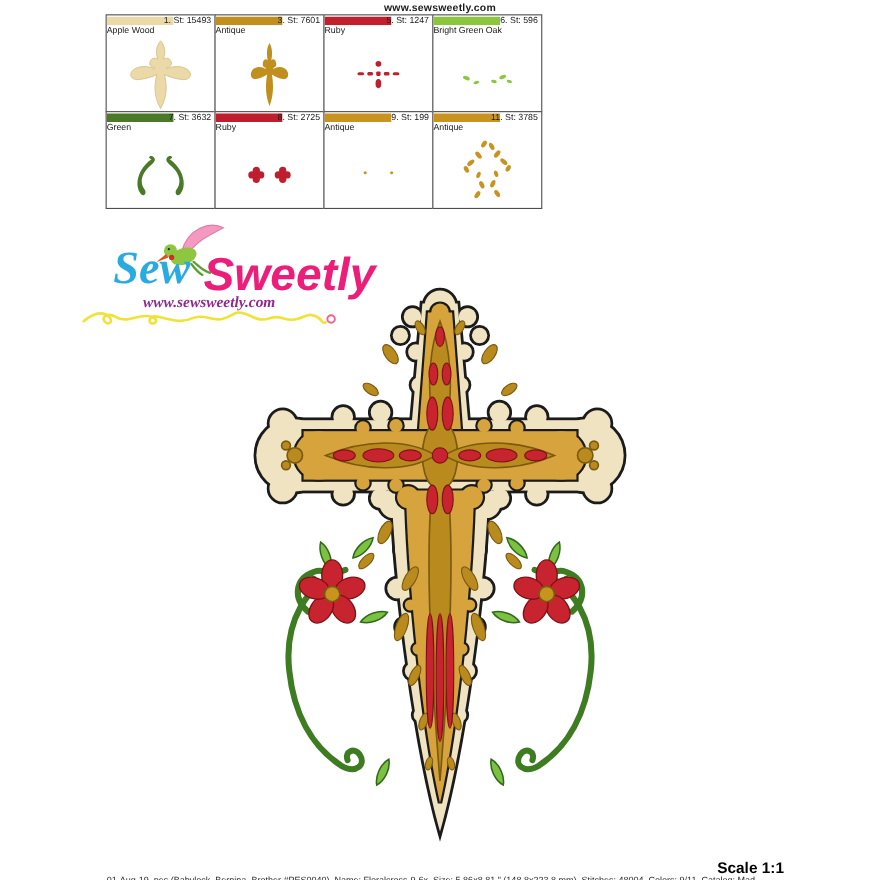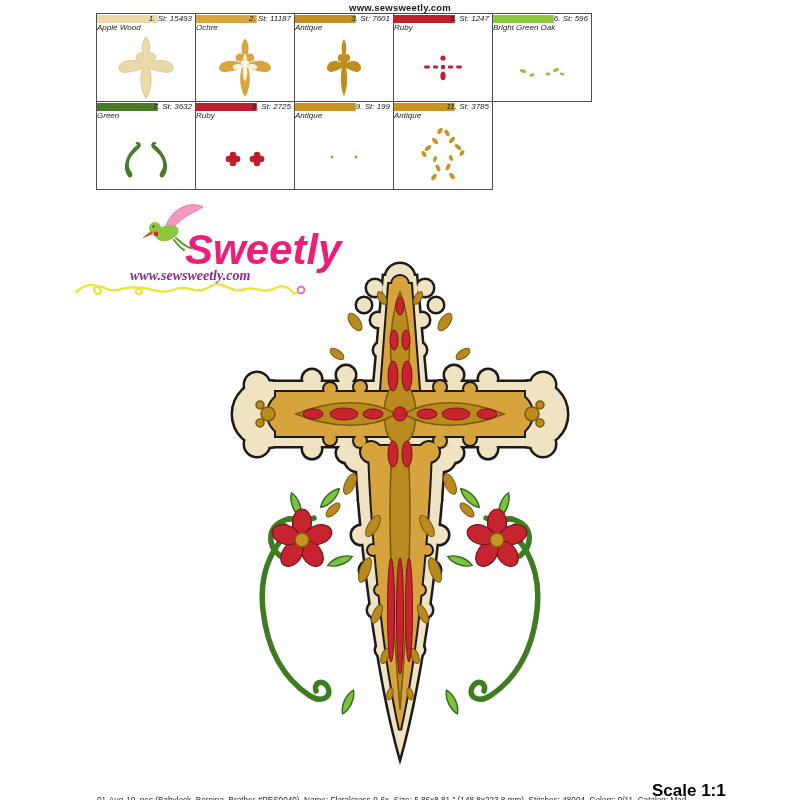--- a/index.html
+++ b/index.html
@@ -2,21 +2,21 @@
 <html><head>
 <meta charset="utf-8">
 <style>
   html,body{margin:0;padding:0;background:#ffffff;}
   #page{position:relative;width:800px;height:800px;background:#fff;overflow:hidden;
         font-family:"Liberation Sans",sans-serif;color:#1a1a1a;}
   .site-url{position:absolute;top:2px;left:0;width:100%;text-align:center;
             font-size:9.5px;font-weight:bold;letter-spacing:.2px;}
   
   .thread-table{position:absolute;left:96px;top:13px;}
-  .t-row{display:flex;font-style:italic;}
+  .t-row{display:flex;}
   .t-row.second{margin-top:-1px;}
   .t-cell{position:relative;width:100px;height:89px;border:1px solid #4d4d4d;
           background:#fff;box-sizing:border-box;}
   .t-cell + .t-cell{margin-left:-1px;}
   .t-head{position:relative;height:18px;}
   .swatch{position:absolute;left:0;top:1px;width:62%;height:8px;}
   .t-label{position:absolute;right:3px;top:0;font-size:8px;white-space:nowrap;}
   .t-name{position:absolute;left:0;top:8.5px;width:100%;text-align:left;font-size:8px;white-space:nowrap;}
   .t-prev{position:absolute;left:0;top:20px;width:100%;height:66px;
           display:flex;align-items:center;justify-content:center;}
@@ -27,21 +27,21 @@
   .logo-sweetly{position:absolute;left:125px;top:28px;font-family:Liberation Sans, sans-serif;
             font-style:italic;font-size:42px;font-weight:bold;}
   .logo-url{position:absolute;left:70px;top:70px;font-family:"Liberation Serif",serif;
             font-style:italic;font-size:14px;font-weight:bold;}
   .logo-bird{position:absolute;left:83px;top:3px;}
   .logo-squiggle{position:absolute;left:14px;top:82px;}
   
   .cross-art{position:absolute;left:230px;top:258px;}
   
   .footer-info{position:absolute;left:97px;top:796px;font-size:8.2px;color:#2b2b2b;white-space:nowrap;}
-  .footer-scale{position:absolute;left:652px;top:781px;font-size:17px;font-weight:bold;color:#000;}
+  .footer-scale{position:absolute;left:652px;top:781px;font-size:14px;font-weight:bold;color:#000;}
 </style>
 </head>
 <body>
 
 <div id="page">
 
   <svg width="0" height="0" style="position:absolute" aria-hidden="true">
     <defs>
       <path id="mini-cross" d="M0,-34 C-5,-28 -5,-22 -3,-15 C-6,-17 -10,-16 -11,-12 C-12,-9 -10,-7 -7,-7 L-6,-5 C-14,-9 -26,-8 -30,-2 C-33,3 -28,7 -22,6 C-14,5 -8,3 -4,1 C-6,10 -8,22 0,36 C8,22 6,10 4,1 C8,3 14,5 22,6 C28,7 33,3 30,-2 C26,-8 14,-9 6,-5 L7,-7 C10,-7 12,-9 11,-12 C10,-16 6,-17 3,-15 C5,-22 5,-28 0,-34 Z"></path>
       <path id="leafP" d="M0,-13 C5,-6 5,6 0,13 C-5,6 -5,-6 0,-13 Z"></path>
@@ -64,37 +64,20 @@
         </div>
         <div class="t-prev">
           <svg width="96" height="64" viewBox="-48 -32 96 64">
             <g stroke="#d8c490" stroke-width="1" fill="#EBD9A8">
               <use href="#mini-cross" transform="translate(0,0) scale(0.88)"></use>
             </g>
           </svg>
         </div>
       </div>
 
-      <div class="t-cell">
-        <div class="t-head">
-          <svg class="swatch">
-              <rect width="100%" height="100%" fill="#D9A53E"></rect>
-            </svg>
-          <span class="t-label">2. St: 11187</span>
-          <span class="t-name">Ochre</span>
-        </div>
-        <div class="t-prev">
-          <svg width="96" height="64" viewBox="-48 -32 96 64">
-            <g fill="#D9A53E">
-              <use href="#mini-cross" transform="scale(0.84)"></use>
-            </g>
-            <use href="#mini-cross" transform="scale(0.4)" fill="#ffffff" opacity="0.85"></use>
-          </svg>
-        </div>
-      </div>
 
       <div class="t-cell">
         <div class="t-head">
           <svg class="swatch">
               <rect width="100%" height="100%" fill="#C08F1D"></rect>
             </svg>
           <span class="t-label">3. St: 7601</span>
           <span class="t-name">Antique</span>
         </div>
         <div class="t-prev">
@@ -258,20 +241,21 @@
   <div class="logo">
     <svg class="logo-bird" width="70" height="50" viewBox="0 0 70 50">
       <path d="M22,28 C28,6 48,0 60,6 C48,13 34,18 27,32 Z" stroke="#e878ab" stroke-width="1" fill="#F49AC1"></path>
       <ellipse cx="24" cy="32" rx="12" ry="7.5" transform="rotate(-18 24 32)" fill="#8DC63F"></ellipse>
       <circle cx="12" cy="27" r="6" fill="#8DC63F"></circle>
       <circle cx="10.5" cy="25.5" r="1" fill="#222"></circle>
       <path d="M8,30 L-2,38 L10,33 Z" fill="#e0501e"></path>
       <circle cx="13" cy="33" r="2.4" fill="#d42b2b"></circle>
       <path d="M33,37 C38,41 42,46 48,47 M31,39 C34,43 37,47 41,49" stroke="#5a9e2f" stroke-width="2" fill="none" stroke-linecap="round"></path>
     </svg>
+    <span class="logo-sew" style="color:#29ABE2" color="#29ABE2">Sew</span>
     <span class="logo-sweetly" style="color:#EC1E79">Sweetly</span>
     <span class="logo-url" style="color:#92278F">www.sewsweetly.com</span>
     <svg class="logo-squiggle" width="232" height="18" viewBox="0 0 232 18">
       <path d="M2,12 C14,2 22,4 26,9 C29,13 24,16 21,12 C18,8 24,4 31,8 C42,15 52,4 64,8 C70,10 68,15 64,14 C60,13 62,6 70,8 C84,11 90,14 102,9 C112,5 118,12 128,10 C140,7 138,2 148,5 C158,8 160,13 172,9 C182,6 186,13 196,10 C204,8 206,4 214,8 C220,11 218,15 222,13" fill="none" stroke-width="2.4" stroke-linecap="round" stroke="#EFE33A"></path>
       <circle cx="227" cy="10" r="3.4" fill="none" stroke="#f06292" stroke-width="1.8"></circle>
     </svg>
   </div>
 
   <svg class="cross-art" width="340" height="522" viewBox="0 0 340 522">
     <defs>

